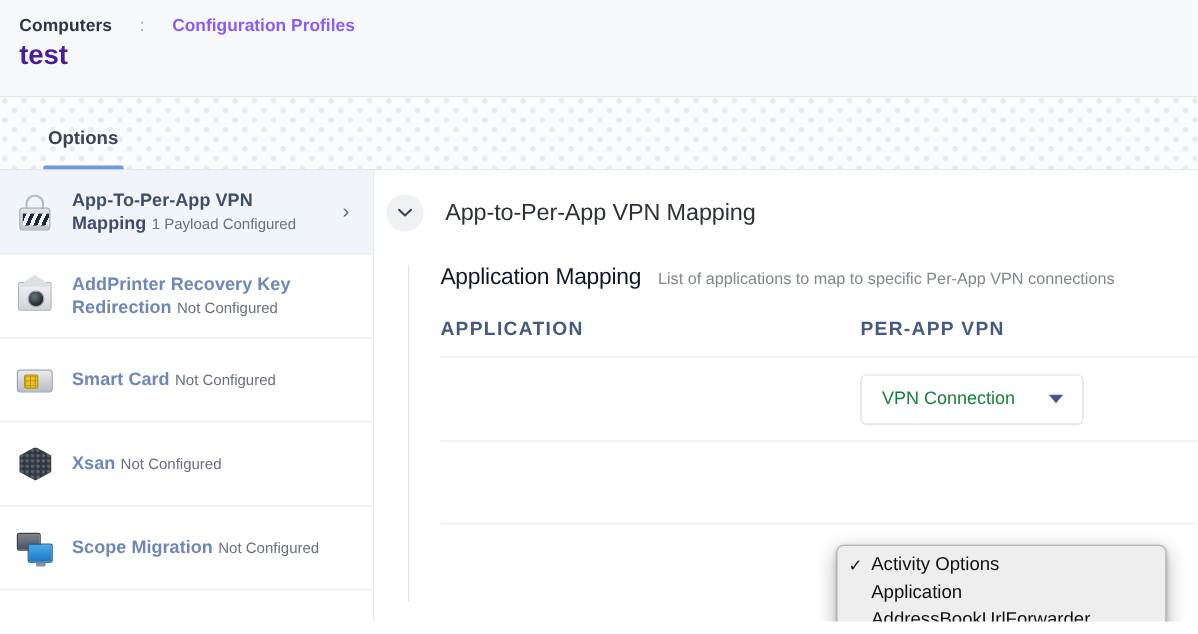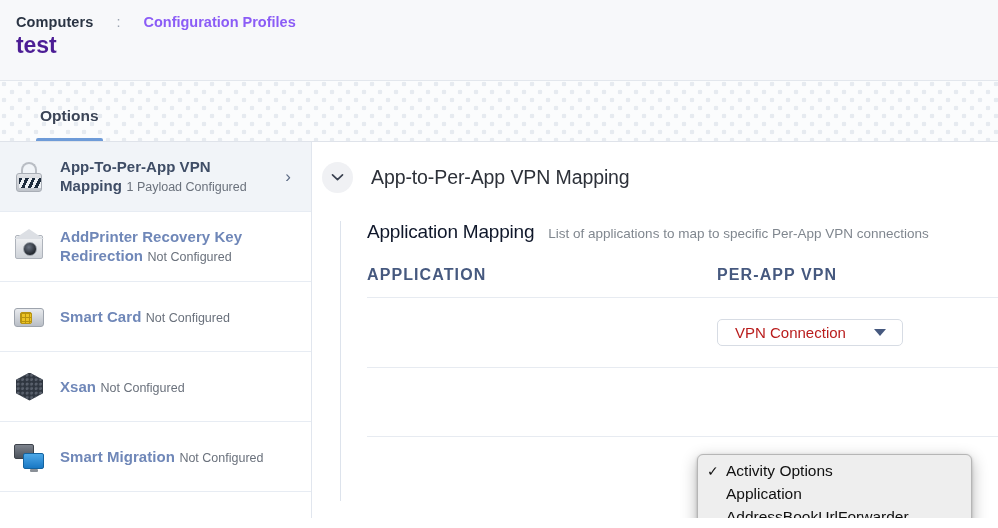--- a/index.html
+++ b/index.html
@@ -290,27 +290,27 @@
     border-top: 1px solid #e7ebf1;
     height: 70px;
   }
   .trow.second { border-bottom: 1px solid #e7ebf1; }
   .select-box {
     display: inline-flex;
     align-items: center;
     justify-content: space-between;
     gap: 28px;
     min-width: 178px;
-    height: 27px;
+    height: 42px;
     padding: 0 16px 0 17px;
     border: 1px solid #d7dce4;
     border-radius: 5px;
     background: #fff;
     font-size: 15px;
-    color: #b91c1c;
+    color: #15803d;
     cursor: pointer;
     font-family: inherit;
   }
   .caret {
     width: 0; height: 0;
     border-left: 6px solid transparent;
     border-right: 6px solid transparent;
     border-top: 7px solid #46597f;
   }
 
@@ -415,21 +415,21 @@
       </span>
     </div>
 
     <div class="side-item">
       <span class="side-icon">
         <span class="ic-mon-back"></span>
         <span class="ic-mon-front"></span>
         <span class="ic-mon-stand"></span>
       </span>
       <span class="side-text">
-        <span class="side-title">Smart Migration</span>
+        <span class="side-title">Scope Migration</span>
         <span class="side-sub">Not Configured</span>
       </span>
     </div>
 
   </div>
 
   <div class="main">
 
     <div class="section-head">
       <button class="collapse-btn">

